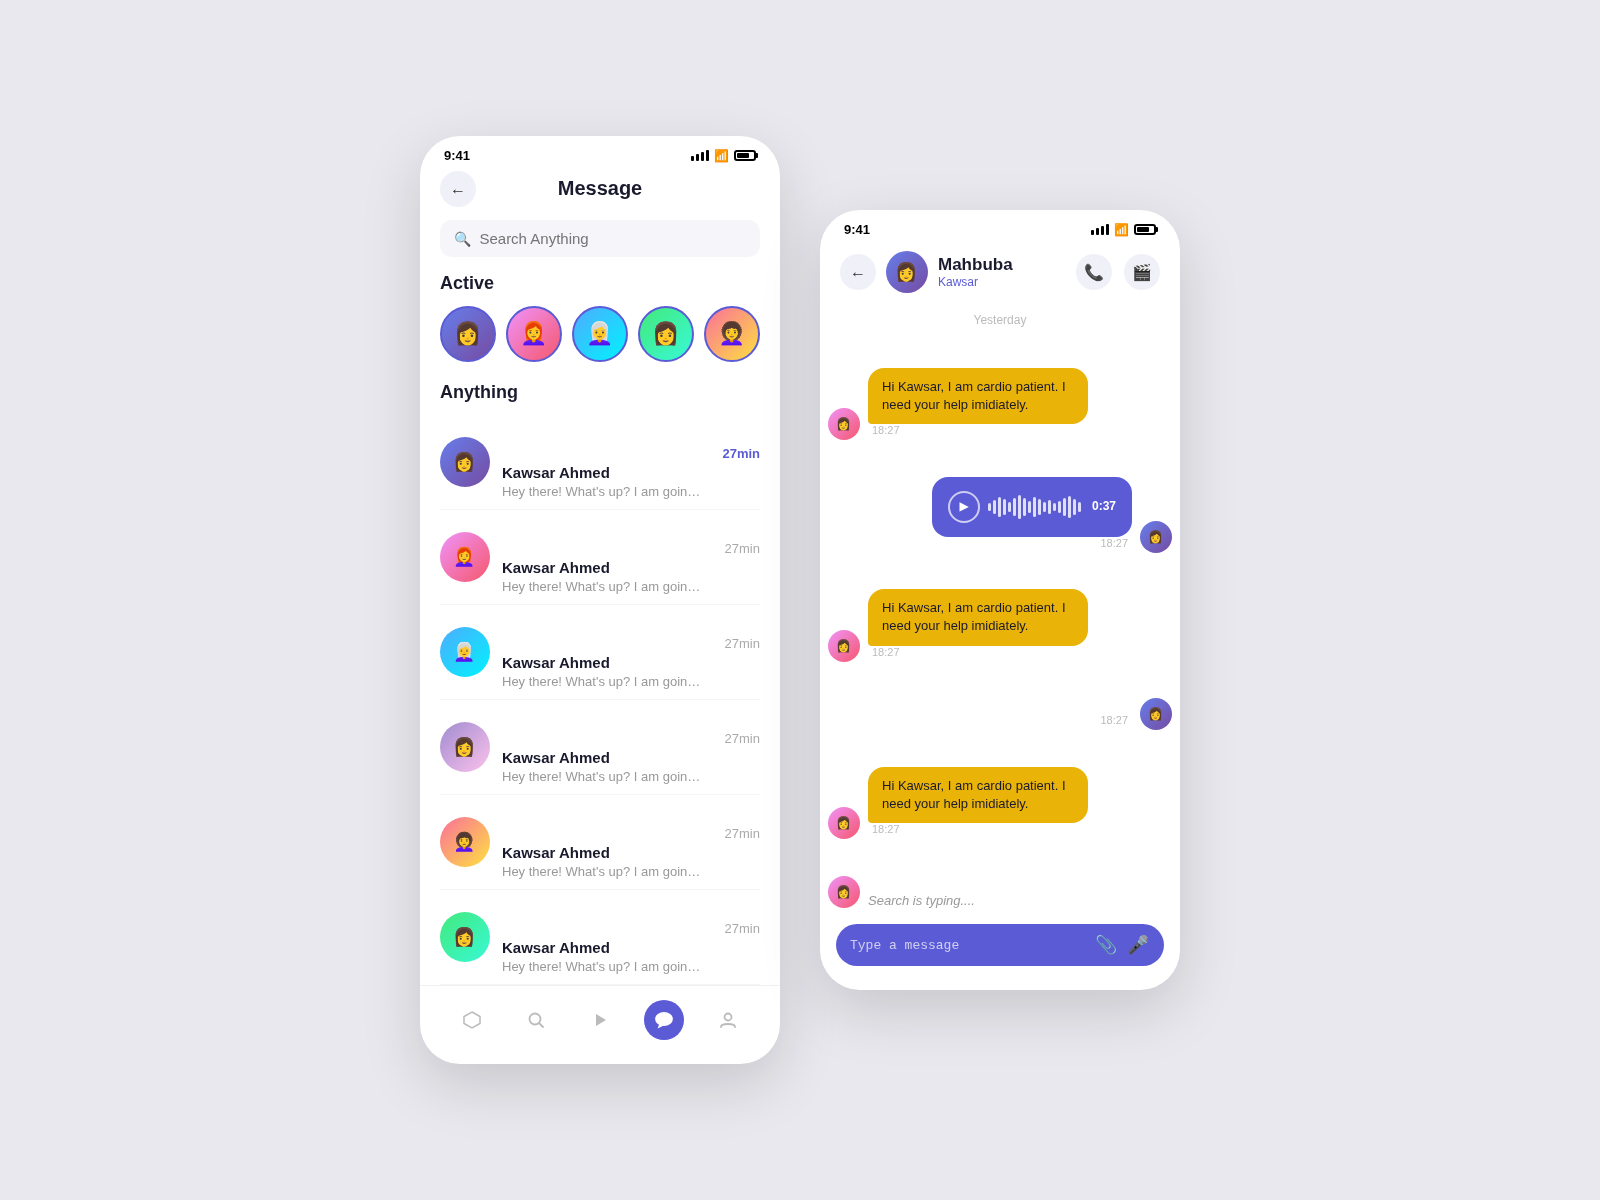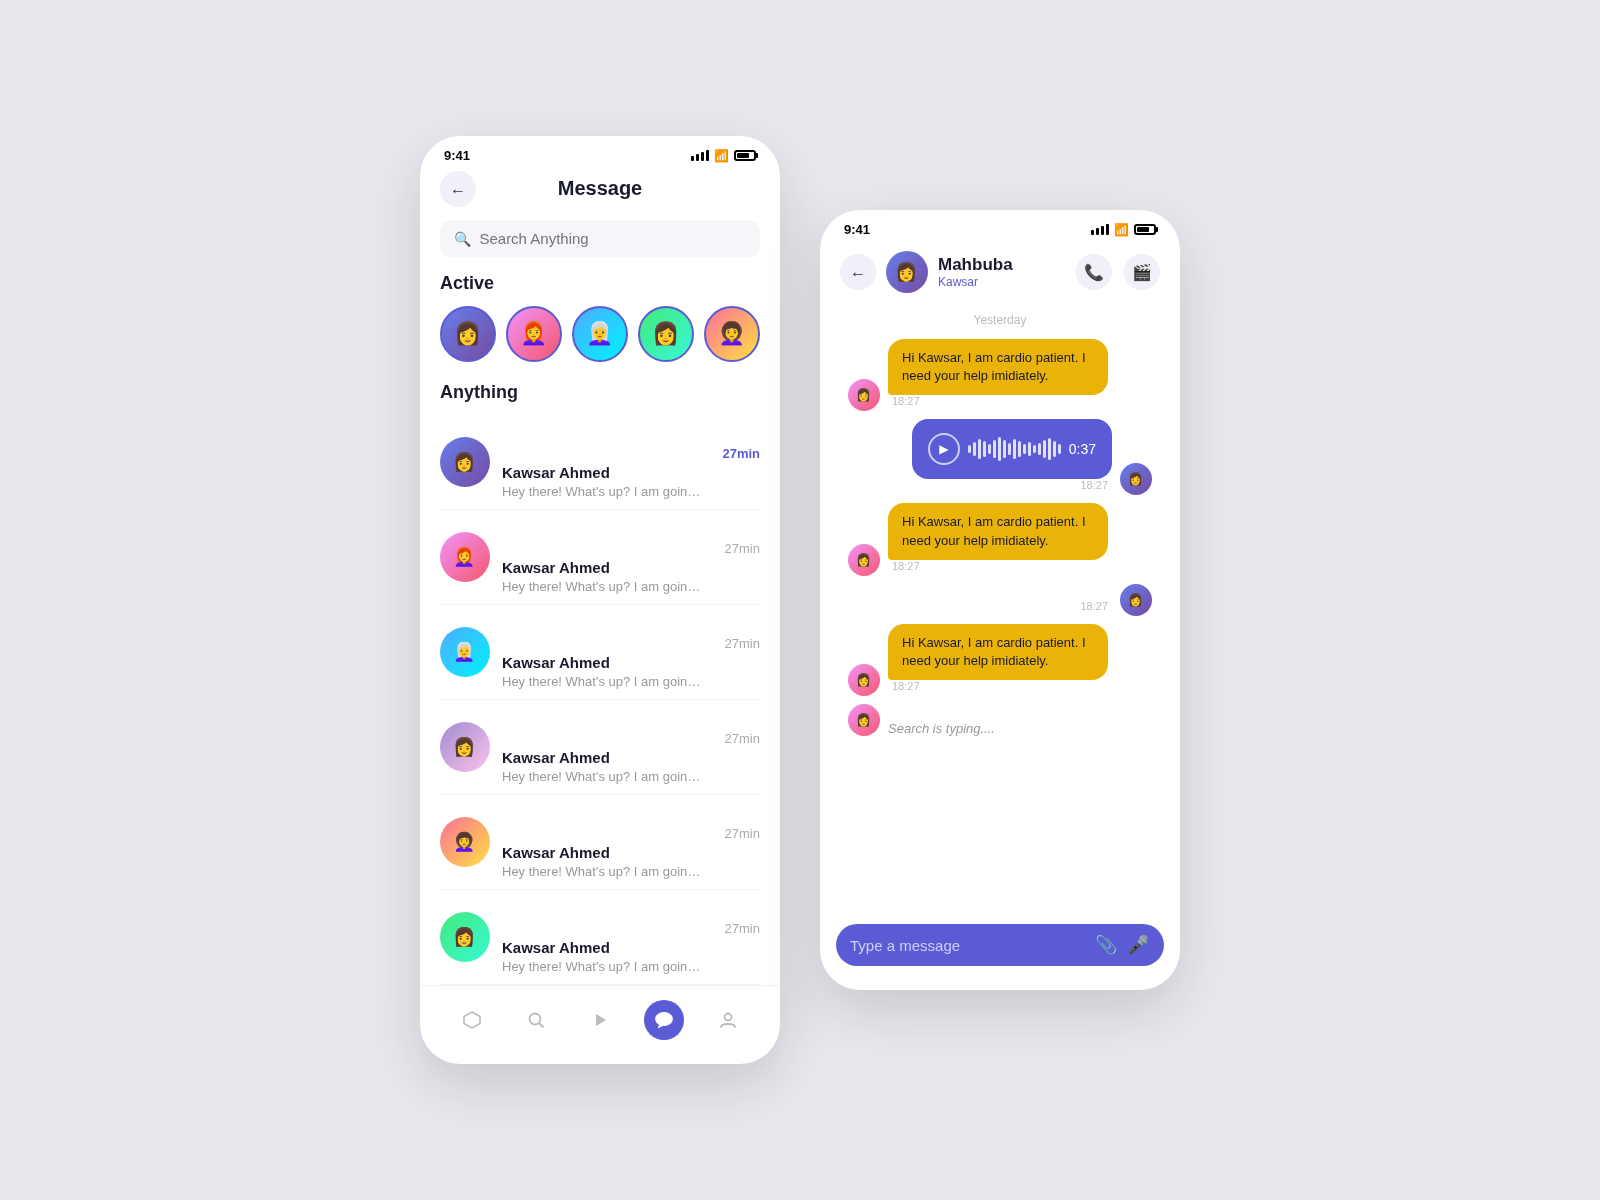--- a/index.html
+++ b/index.html
@@ -185,24 +185,25 @@
       border-radius: 50%;
       display: flex;
       align-items: center;
       justify-content: center;
       cursor: pointer;
       font-size: 16px;
     }
     .chat-body {
       flex: 1;
       overflow-y: auto;
-      padding: 0 28px;
+      padding: 0 8px;
       display: flex;
       flex-direction: column;
       gap: 4px;
+      justify-content: space-between;
     }
     .date-divider {
       text-align: center;
       font-size: 12px;
       color: #bbb;
       padding: 8px 0;
     }
     .msg-bubble-row {
       display: flex;
       align-items: flex-end;
@@ -270,38 +271,39 @@
       display: flex;
       align-items: center;
       gap: 2px;
       flex: 1;
     }
     .wave-bar {
       width: 3px;
       background: rgba(255,255,255,0.8);
       border-radius: 2px;
     }
-    .voice-time { font-size: 14px; font-weight: 400; }
+    .voice-time { font-size: 12px; font-weight: 700; }
     .typing-text { font-size: 13px; color: #999; font-style: italic; }
     .chat-input-row {
       display: flex;
       align-items: center;
       margin: 12px 16px 24px;
       background: #5b5bd6;
       border-radius: 30px;
       padding: 10px 14px;
       gap: 10px;
     }
     .chat-input {
       flex: 1;
       border: none;
       background: transparent;
-      font-size: 15px;
+      font-size: 13px;
       color: rgba(255,255,255,0.8);
       outline: none;
+      font-family: Liberation Mono, monospace;
     }
     .chat-input::placeholder { color: rgba(255,255,255,0.7); }
     .chat-input-icon { font-size: 18px; color: rgba(255,255,255,0.9); cursor: pointer; }
 
     
     .av1 { background: linear-gradient(135deg, #667eea, #764ba2); }
     .av2 { background: linear-gradient(135deg, #f093fb, #f5576c); }
     .av3 { background: linear-gradient(135deg, #4facfe, #00f2fe); }
     .av4 { background: linear-gradient(135deg, #43e97b, #38f9d7); }
     .av5 { background: linear-gradient(135deg, #fa709a, #fee140); }

